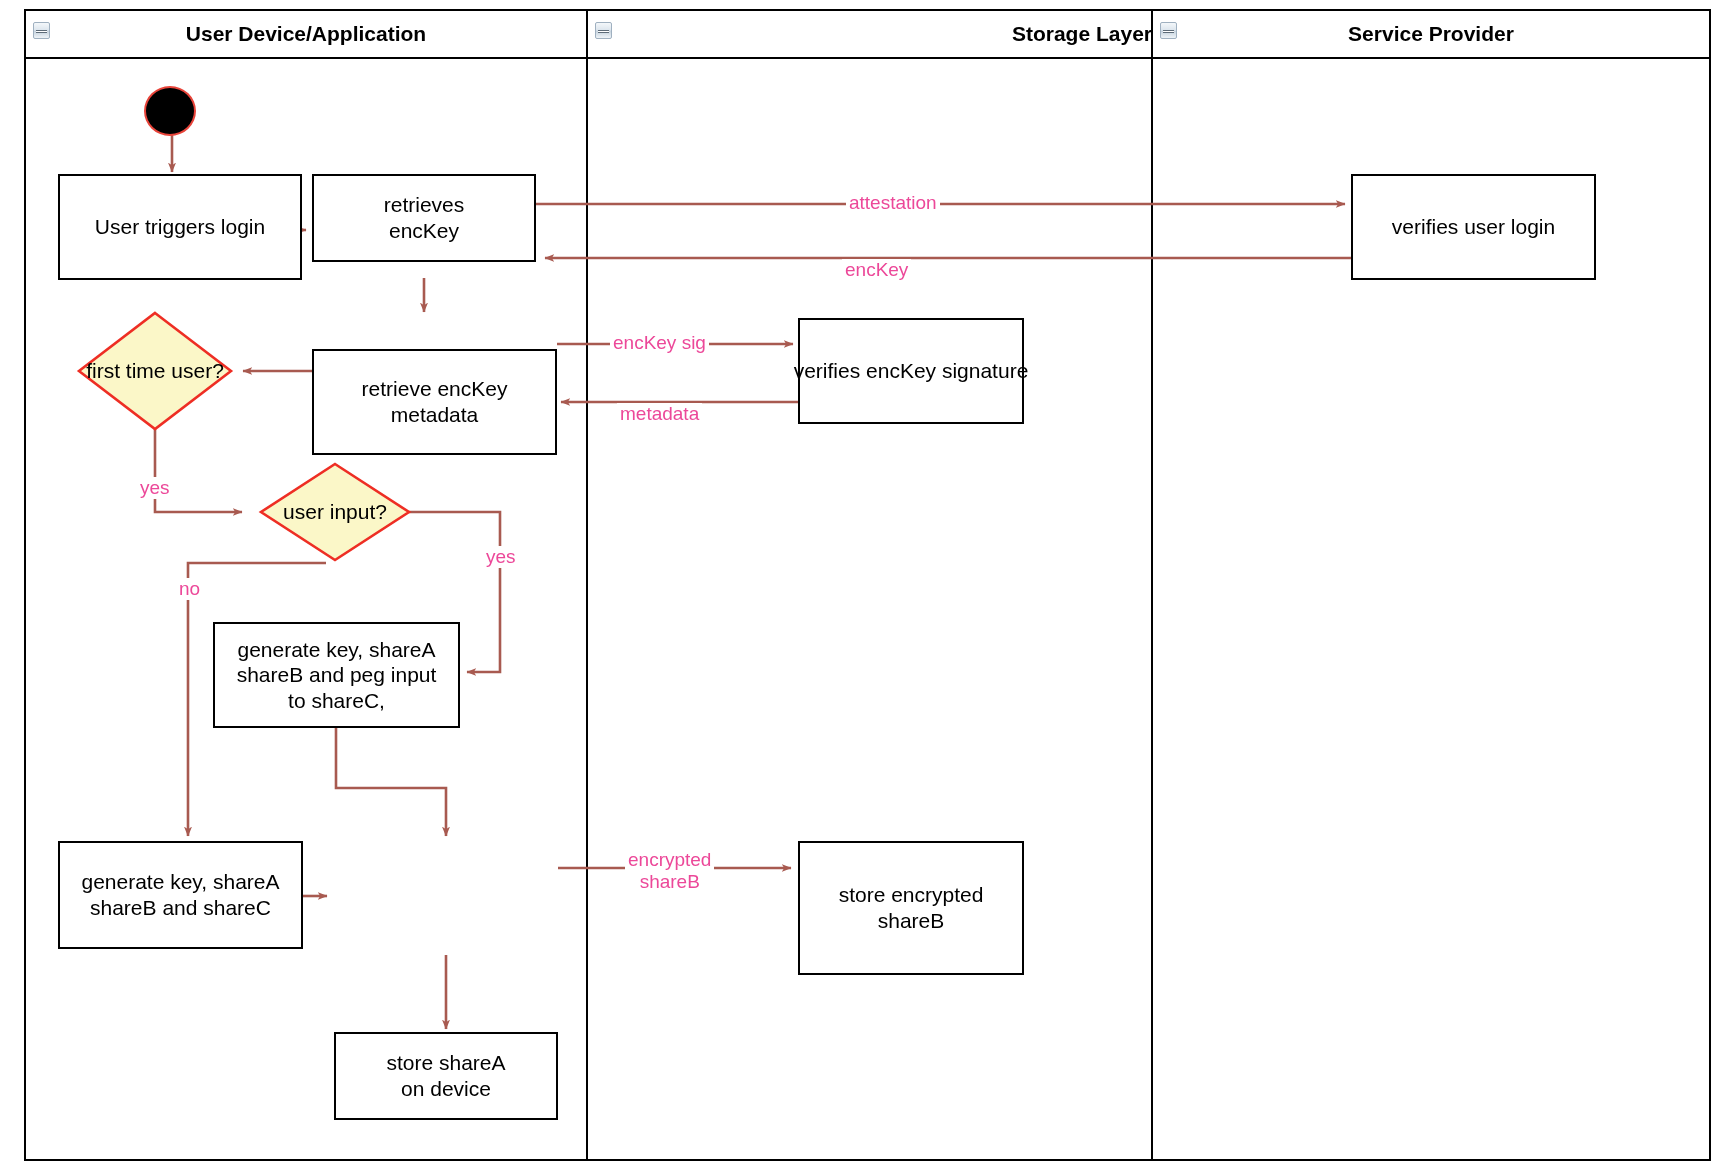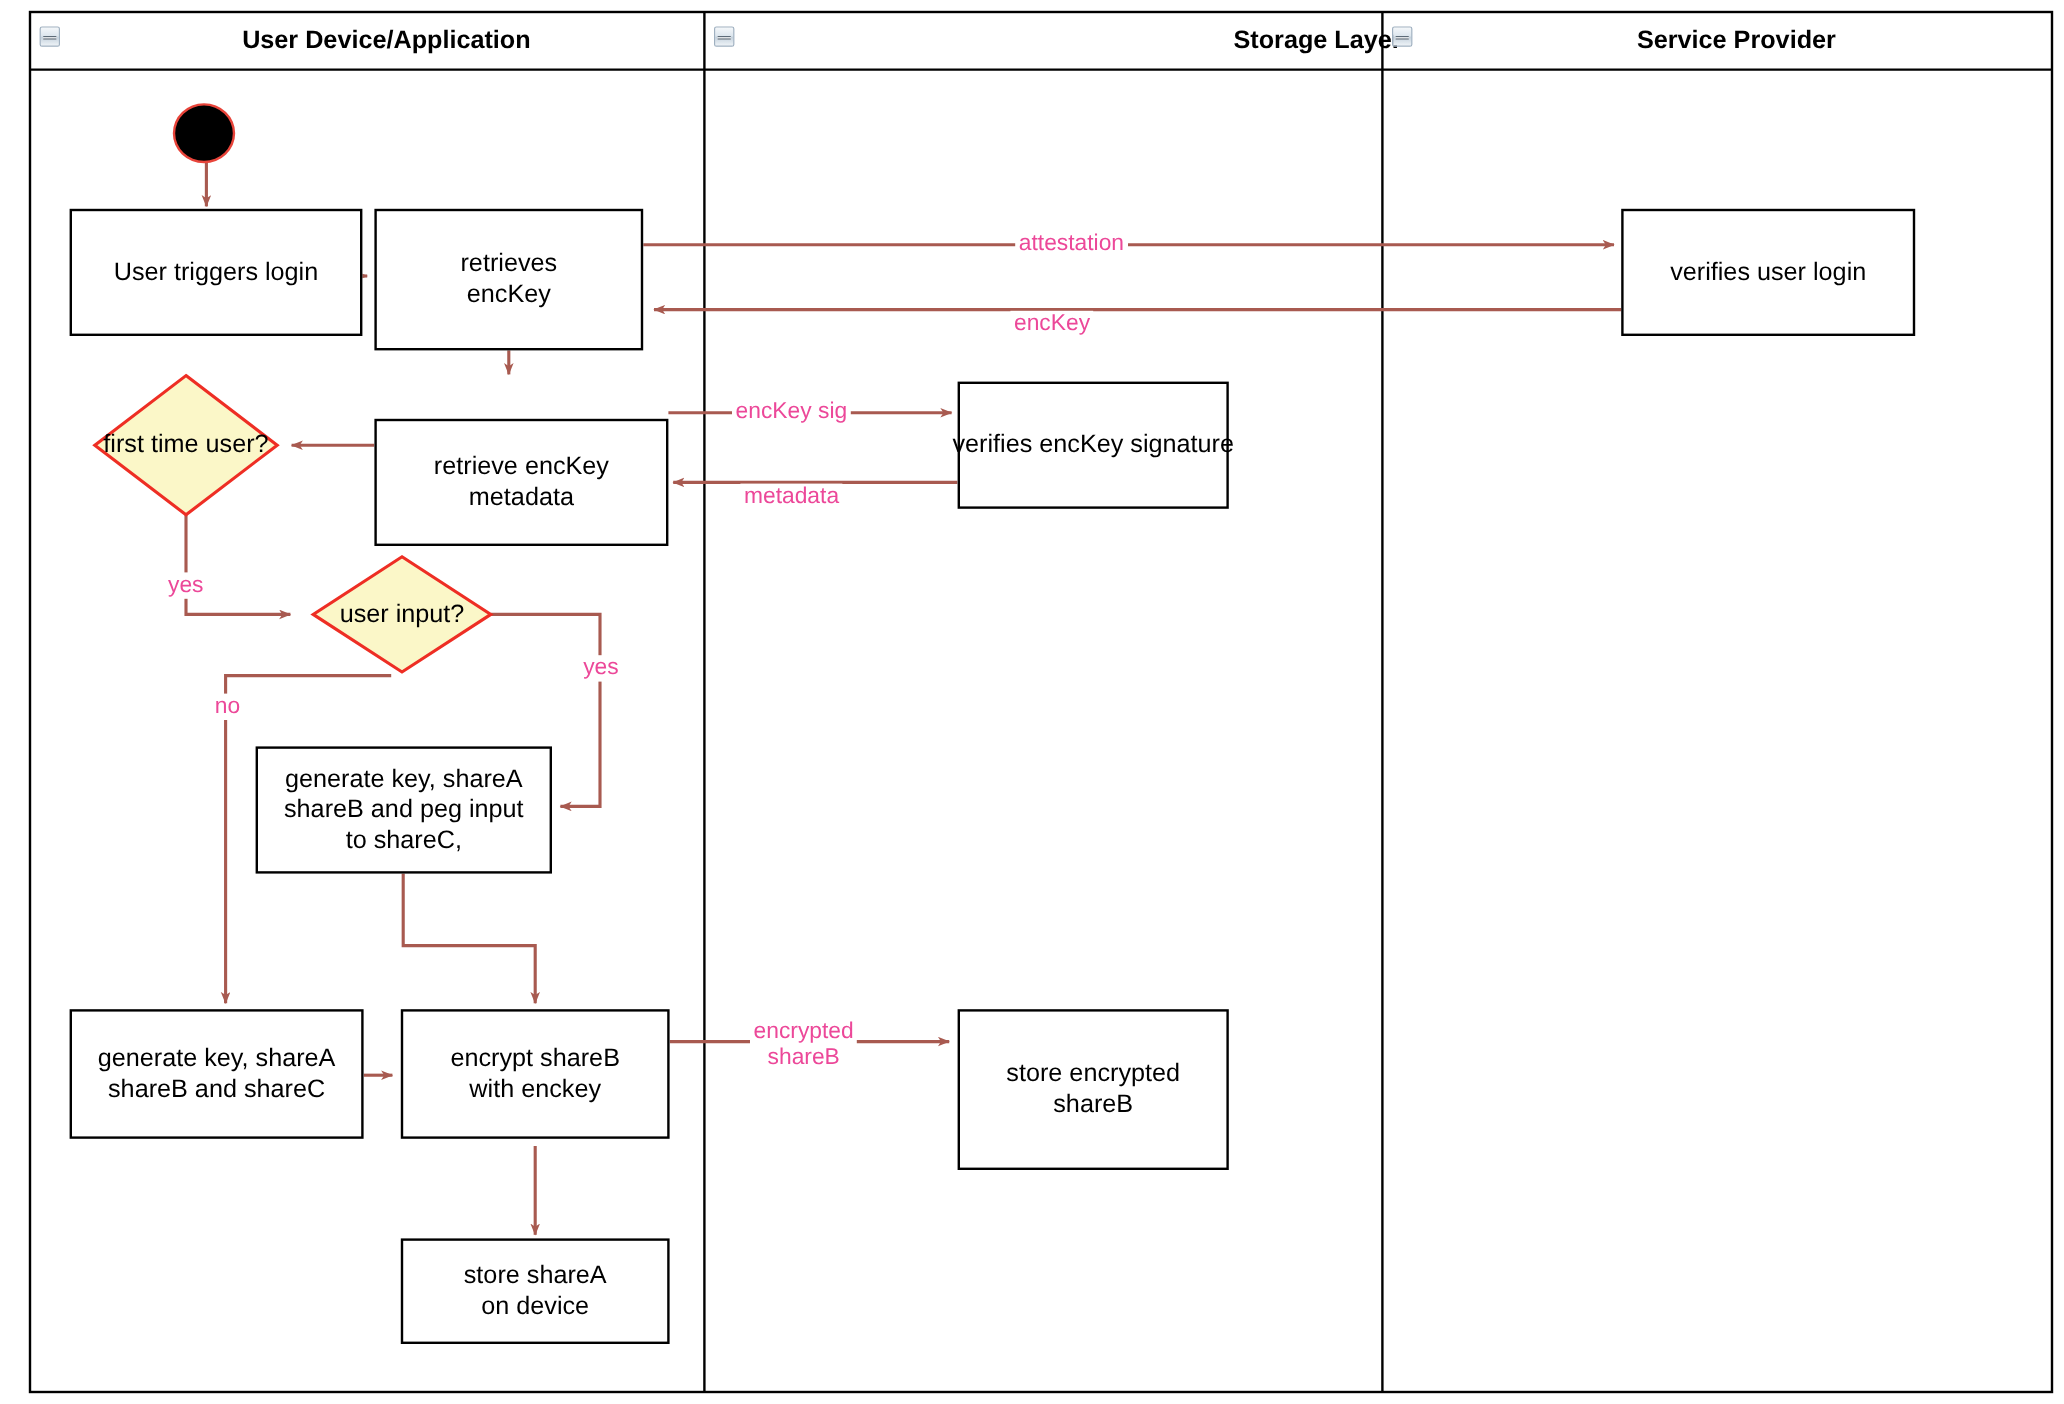--- a/index.html
+++ b/index.html
@@ -22,21 +22,20 @@
     height: 1170px;
   }
   
   .lane-header-text {
     position: absolute;
     font-weight: bold;
     font-size: 21px;
     color: #000000;
     text-align: center;
     white-space: nowrap;
-    padding-left: 16px;
   }
   .collapse-icon {
     position: absolute;
     width: 17px;
     height: 17px;
     border: 1px solid #9fb0c0;
     border-radius: 2px;
     background: linear-gradient(180deg,#f4f7fa 0%, #dde6ee 45%, #c6d3de 55%, #eef3f7 100%);
     box-sizing: border-box;
   }
@@ -174,21 +173,21 @@
   <div class="lane-header-text" style="left:1152px; top:22px; width:558px;">Service Provider</div>
 
   <div class="start-node" style="left:144px; top:86px; width:52px; height:50px;"></div>
 
   <div class="node act" style="left:58px; top:174px; width:244px; height:106px;">
     <div>
       <span>User triggers login</span>
     </div>
   </div>
 
-  <div class="node act" style="left:312px; top:174px; width:224px; height:118px;">
+  <div class="node act" style="left:312px; top:174px; width:224px; height:88px;">
     <div>
       <span>retrieves</span>
       <span>encKey</span>
     </div>
   </div>
 
   <div class="node act" style="left:312px; top:318px; width:245px; height:106px;margin-top:31px;">
     <div>
       <span>retrieve encKey</span>
       <span>metadata</span>
@@ -220,26 +219,20 @@
     </div>
   </div>
 
   <div class="node act" style="left:58px; top:841px; width:245px; height:108px;">
     <div>
       <span>generate key, shareA</span>
       <span>shareB and shareC</span>
     </div>
   </div>
 
-  <div class="node act" style="left:334px; top:841px; width:224px; height:108px;">
-    <div>
-      <span>encrypt shareB</span>
-      <span>with enckey</span>
-    </div>
-  </div>
 
   <div class="node act" style="left:334px; top:1032px; width:224px; height:88px;">
     <div>
       <span>store shareA</span>
       <span>on device</span>
     </div>
   </div>
 
   <div class="node act overflow-text" style="left:798px; top:318px; width:226px; height:106px;">
     <div style="width:270px;">

